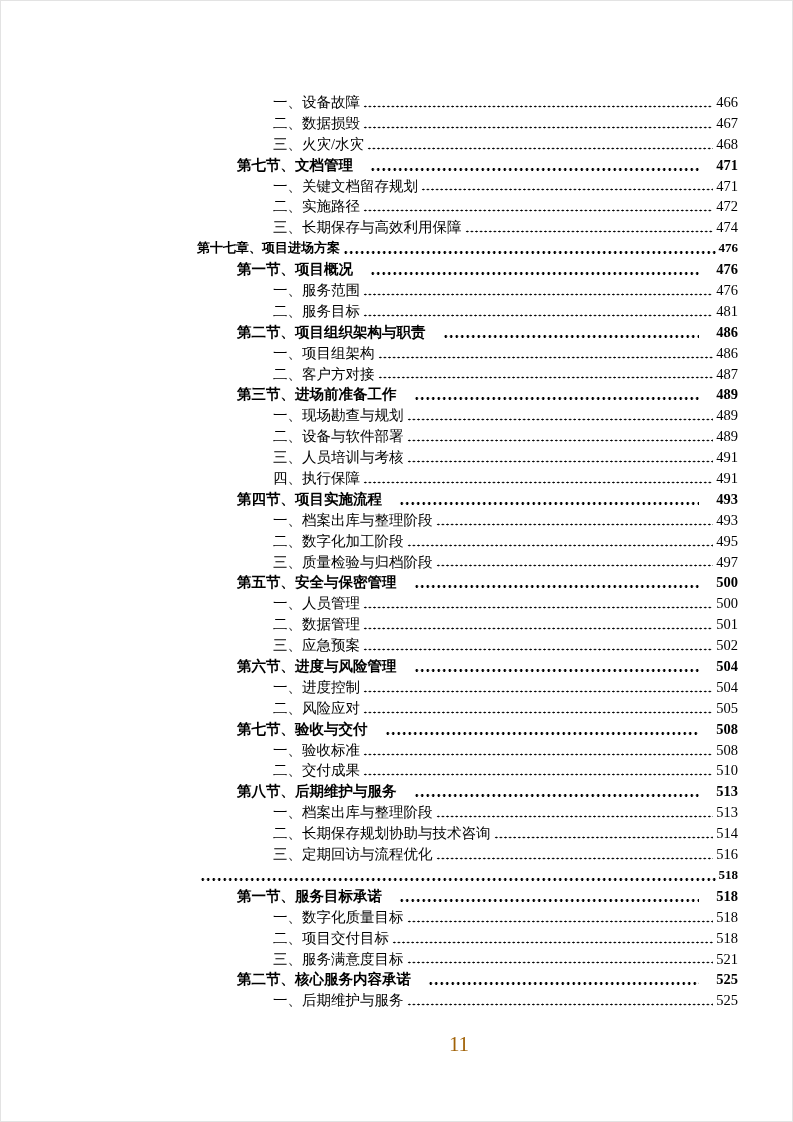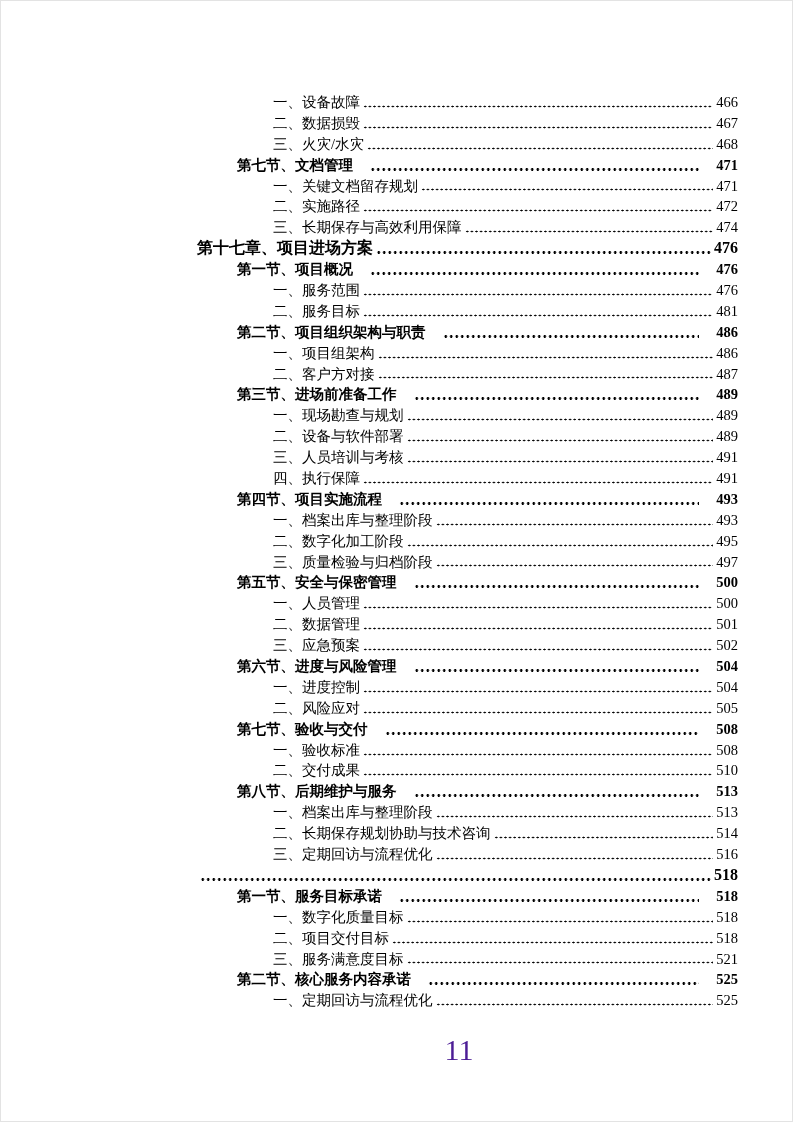--- a/index.html
+++ b/index.html
@@ -56,38 +56,38 @@
   }
   
   .lv-section {
     font-size: 14.5px;
     padding-left: 40px;
     font-weight: 700;
     gap: 14px;
   }
   
   .lv-chapter {
-    font-size: 16px;
+    font-size: 13px;
     padding-left: 0;
     font-weight: 700;
   }
   .lv-section .dots,
   .lv-chapter .dots {
     background-image: radial-gradient(circle, #000 1.3px, transparent 1.45px);
     background-size: 5.5px 3.2px;
   }
   .footer-page-number {
     position: absolute;
     top: 1032px;
     left: 458px;
     transform: translateX(-50%);
-    font-size: 30px;
+    font-size: 21px;
     line-height: 1.1;
     font-family: "Liberation Serif", "DejaVu Serif", serif;
-    color: #4c1d95;
+    color: #a16207;
   }
 </style>
 </head>
 <body>
 
 <div class="page">
   <div class="toc" id="toc">
       <div class="toc-row lv-item">
         <span class="label">一、设备故障</span>
         <span class="dots"></span>
@@ -296,19 +296,19 @@
         <span class="label">三、服务满意度目标</span>
         <span class="dots"></span>
         <span class="pg">521</span>
       </div>
       <div class="toc-row lv-section">
         <span class="label">第二节、核心服务内容承诺</span>
         <span class="dots"></span>
         <span class="pg">525</span>
       </div>
       <div class="toc-row lv-item">
-        <span class="label">一、定期回访与流程优化</span>
+        <span class="label">一、后期维护与服务</span>
         <span class="dots"></span>
         <span class="pg">525</span>
       </div>
     </div>
   <div class="footer-page-number">11</div>
 </div>
 
 </body></html>

